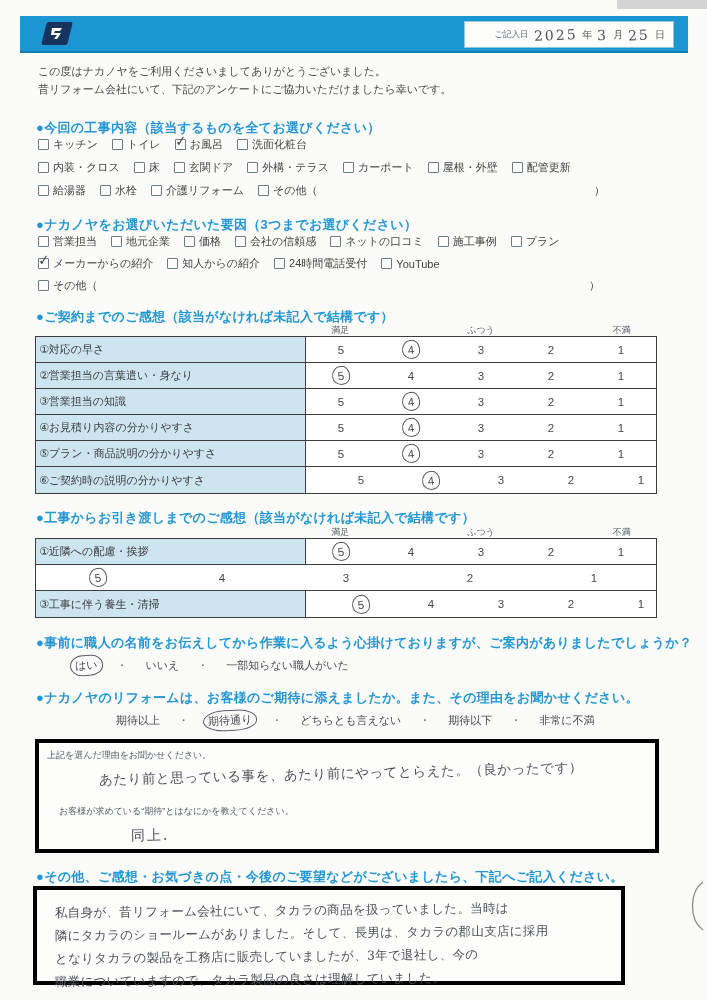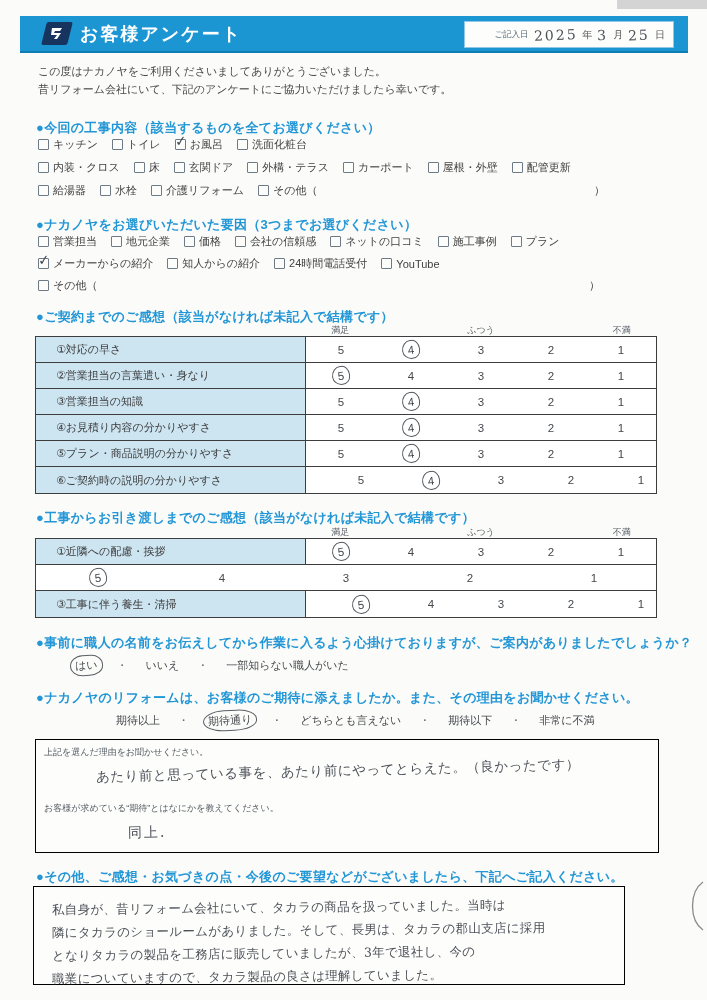--- a/index.html
+++ b/index.html
@@ -54,58 +54,57 @@
 
   
   .scale-row { position:absolute; left:35px; width:622px; display:flex; font-size:9px; color:#5b6168; }
   .scale-row .spacer { width:270px; }
   .scale-row .sc { flex:1; text-align:center; }
   .rtable { position:absolute; left:35px; width:622px; border:1.5px solid #3d3d3d; background:#fff; }
   .t-row { display:flex; border-bottom:1px solid #3d3d3d; height:26px; }
   .t-row:last-child { border-bottom:none;gap:40px; }
   .t-label {
     width:270px; background:#cde4f1; border-right:1px solid #3d3d3d;
-    font-size:11px; color:#3b3b3b; display:flex; align-items:center; padding-left:20px;
+    font-size:11px; color:#3b3b3b; display:flex; align-items:center; padding-left:3px;
   }
   .t-cell { flex:1; display:flex; align-items:center; justify-content:center; font-size:11.5px; color:#44484c; }
   .num { display:inline-flex; align-items:center; justify-content:center; width:18px; height:19px; }
   .num.circled { border:1.5px solid #565b61; border-radius:55% 48% 52% 60% / 60% 55% 48% 52%; transform:rotate(-7deg); }
 
   
   .opt-row { position:absolute; display:flex; align-items:center; font-size:11px; color:#45484c; gap:14px; }
   .opt { padding:2px 4px; }
   .opt.circled { border:1.5px solid #5a5f66; border-radius:50% 46% 54% 50% / 65% 60% 58% 62%; transform:rotate(-3deg); }
   .dot { color:#666; }
 
   
-  .free-box { position:absolute; left:35px; width:624px; background:#fdfdfc; border:1px solid #000000; }
+  .free-box { position:absolute; left:35px; width:624px; background:#fdfdfc; border:4px solid #000000; }
   .prompt { font-size:9px; color:#555d63; }
   .hw { font-family:"DejaVu Serif","Liberation Serif",serif; color:#4d5158; }
   .answer1 { position:absolute; left:60px; top:22px; font-size:13.5px; transform:rotate(-1.5deg); letter-spacing:.5px; }
   .answer2 { position:absolute; left:92px; top:84px; font-size:14px; transform:rotate(-1deg); letter-spacing:2px; }
   .p1 { position:absolute; left:8px; top:6px; }
-  .p2 { position:absolute; left:8px; top:62px; }
+  .p2 { position:absolute; left:20px; top:62px; }
   .other-lines { padding:8px 10px 0 18px; }
   .other-lines div { font-size:12.5px; line-height:23px; transform:rotate(-0.6deg); letter-spacing:.3px; white-space:nowrap; }
 
   .curl-mark { position:absolute; right:2px; top:880px; }
 </style>
 </head>
 <body>
 
 <div class="page">
   <div class="artifact-strip"></div>
 
   <div class="header-bar">
     <span class="logo-mark">
       <svg width="16" height="15" viewBox="0 0 16 15">
           <path fill="#ffffff" d="M3 2 L13 2 L11 5 L6 5 L5 7 L12 7 L8 13 L5 13 L8 9 L2 9 Z"></path>
         </svg>
     </span>
-    <span class="header-title">お客様アンケート</span>
     <span class="date-box">
       <span class="date-label">ご記入日</span>
       <span class="hand">2025</span>
       <span class="date-unit">年</span>
       <span class="hand">3</span>
       <span class="date-unit">月</span>
       <span class="hand">25</span>
       <span class="date-unit">日</span>
     </span>
   </div>

